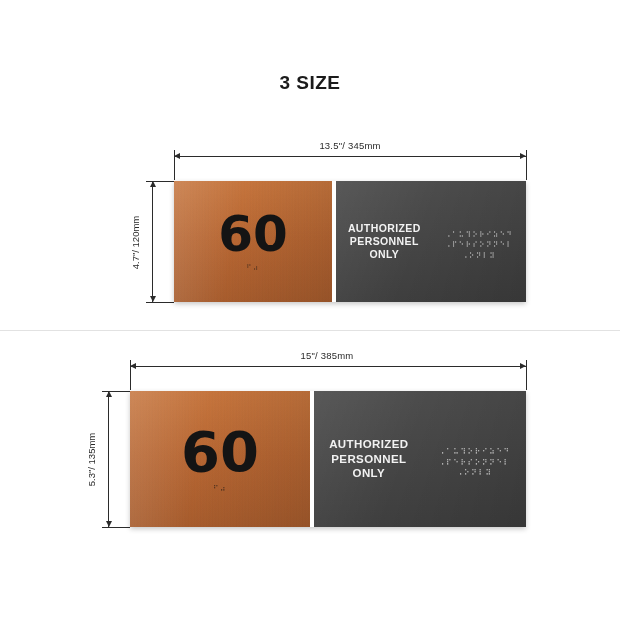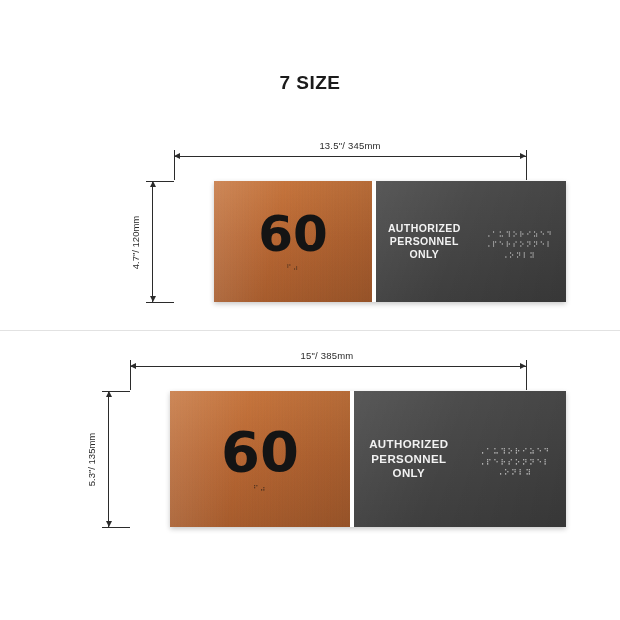--- a/index.html
+++ b/index.html
@@ -87,21 +87,20 @@
     font-size: 9.5px;
     color: #2a2a2a;
     white-space: nowrap;
   }
 
   
   .sign {
     position: absolute;
     display: flex;
     box-shadow: 0 2px 5px rgba(0,0,0,0.22);
-    margin-left: 40px;
   }
   .panel-wood {
     position: relative;
     background:
       repeating-linear-gradient(
         90deg,
         rgba(255,255,255,0.05) 0px,
         rgba(0,0,0,0.05) 1px,
         rgba(255,255,255,0.04) 2px,
         rgba(0,0,0,0.03) 3px
@@ -180,21 +179,21 @@
     position: absolute;
     left: 0;
     width: 620px;
     height: 1px;
     background: #e2e2e2;
   }
 </style>
 </head>
 <body>
 
-<div class="page-title">7 SIZE</div>
+<div class="page-title">3 SIZE</div>
 
 <div class="dim-line-h" style="left:174px; top:156px; width:352px;"></div>
 <div class="arrow arrow-left" style="left:174px; top:153px;"></div>
 <div class="arrow arrow-right" style="left:520px; top:153px;"></div>
 <div class="tick-v" style="left:174px; top:150px; height:30px;"></div>
 <div class="tick-v" style="left:526px; top:150px; height:30px;"></div>
 <div class="dim-label" style="position:absolute; left:0; top:140px; width:620px; text-align:center; padding-left:80px; box-sizing:border-box;">13.5"/ 345mm</div>
 
 <div class="dim-line-v" style="left:152px; top:181px; height:121px;"></div>
 <div class="arrow arrow-up" style="left:150px; top:181px;"></div>

